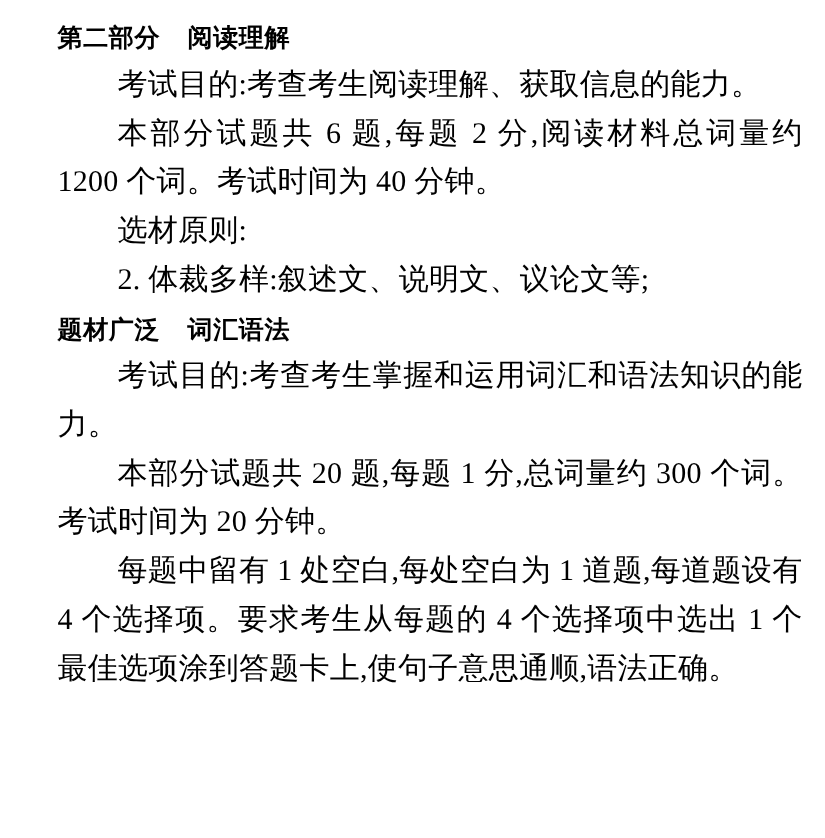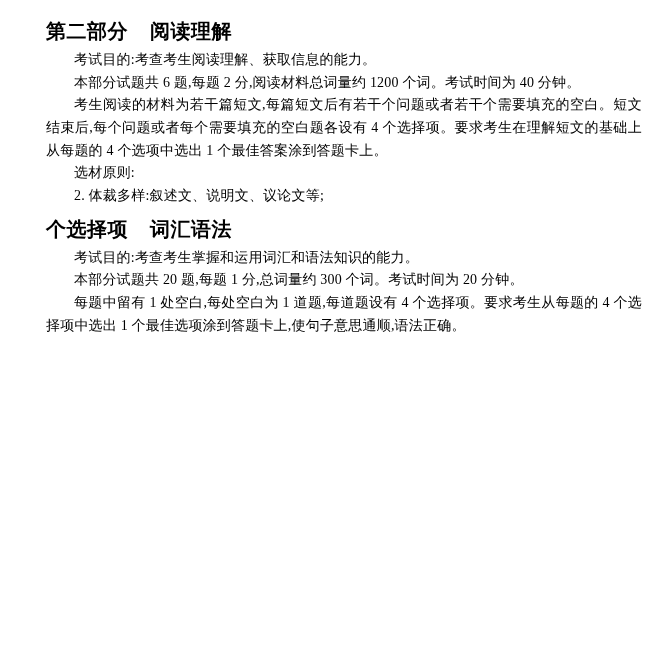--- a/index.html
+++ b/index.html
@@ -25,21 +25,21 @@
     font-weight: bold;
     line-height: 1.55;
     margin: 6px 0 2px 0;
     letter-spacing: 0.5px;
   }
   .section-head .gap {
     display: inline-block;
     width: 22px;
   }
   p.para {
-    font-size: 14px;
+    font-size: 24px;
     line-height: 1.62;
     margin: 0;
     text-align: justify;
     text-justify: inter-ideograph;
     text-indent: 2em;
     letter-spacing: 0.2px;
   }
   .blk {
     margin-bottom: 0px;
   }
@@ -48,27 +48,26 @@
 <body>
 
 <div class="page">
 
   <div class="blk">
     <div class="section-head">
       <span>第二部分</span><span class="gap"></span><span>阅读理解</span>
     </div>
     <p class="para">考试目的:考查考生阅读理解、获取信息的能力。</p>
     <p class="para">本部分试题共 6 题,每题 2 分,阅读材料总词量约 1200 个词。考试时间为 40 分钟。</p>
-    <p class="para">考生阅读的材料为若干篇短文,每篇短文后有若干个问题或者若干个需要填充的空白。短文结束后,每个问题或者每个需要填充的空白题各设有 4 个选择项。要求考生在理解短文的基础上从每题的 4 个选项中选出 1 个最佳答案涂到答题卡上。</p>
     <p class="para">选材原则:</p>
     <p class="para">2. 体裁多样:叙述文、说明文、议论文等;</p>
   </div>
 
   <div class="blk">
     <div class="section-head">
-      <span>个选择项</span><span class="gap"></span><span>词汇语法</span>
+      <span>题材广泛</span><span class="gap"></span><span>词汇语法</span>
     </div>
     <p class="para">考试目的:考查考生掌握和运用词汇和语法知识的能力。</p>
     <p class="para">本部分试题共 20 题,每题 1 分,总词量约 300 个词。考试时间为 20 分钟。</p>
     <p class="para">每题中留有 1 处空白,每处空白为 1 道题,每道题设有 4 个选择项。要求考生从每题的 4 个选择项中选出 1 个最佳选项涂到答题卡上,使句子意思通顺,语法正确。</p>
   </div>
 
 </div>
 
 </body></html>

